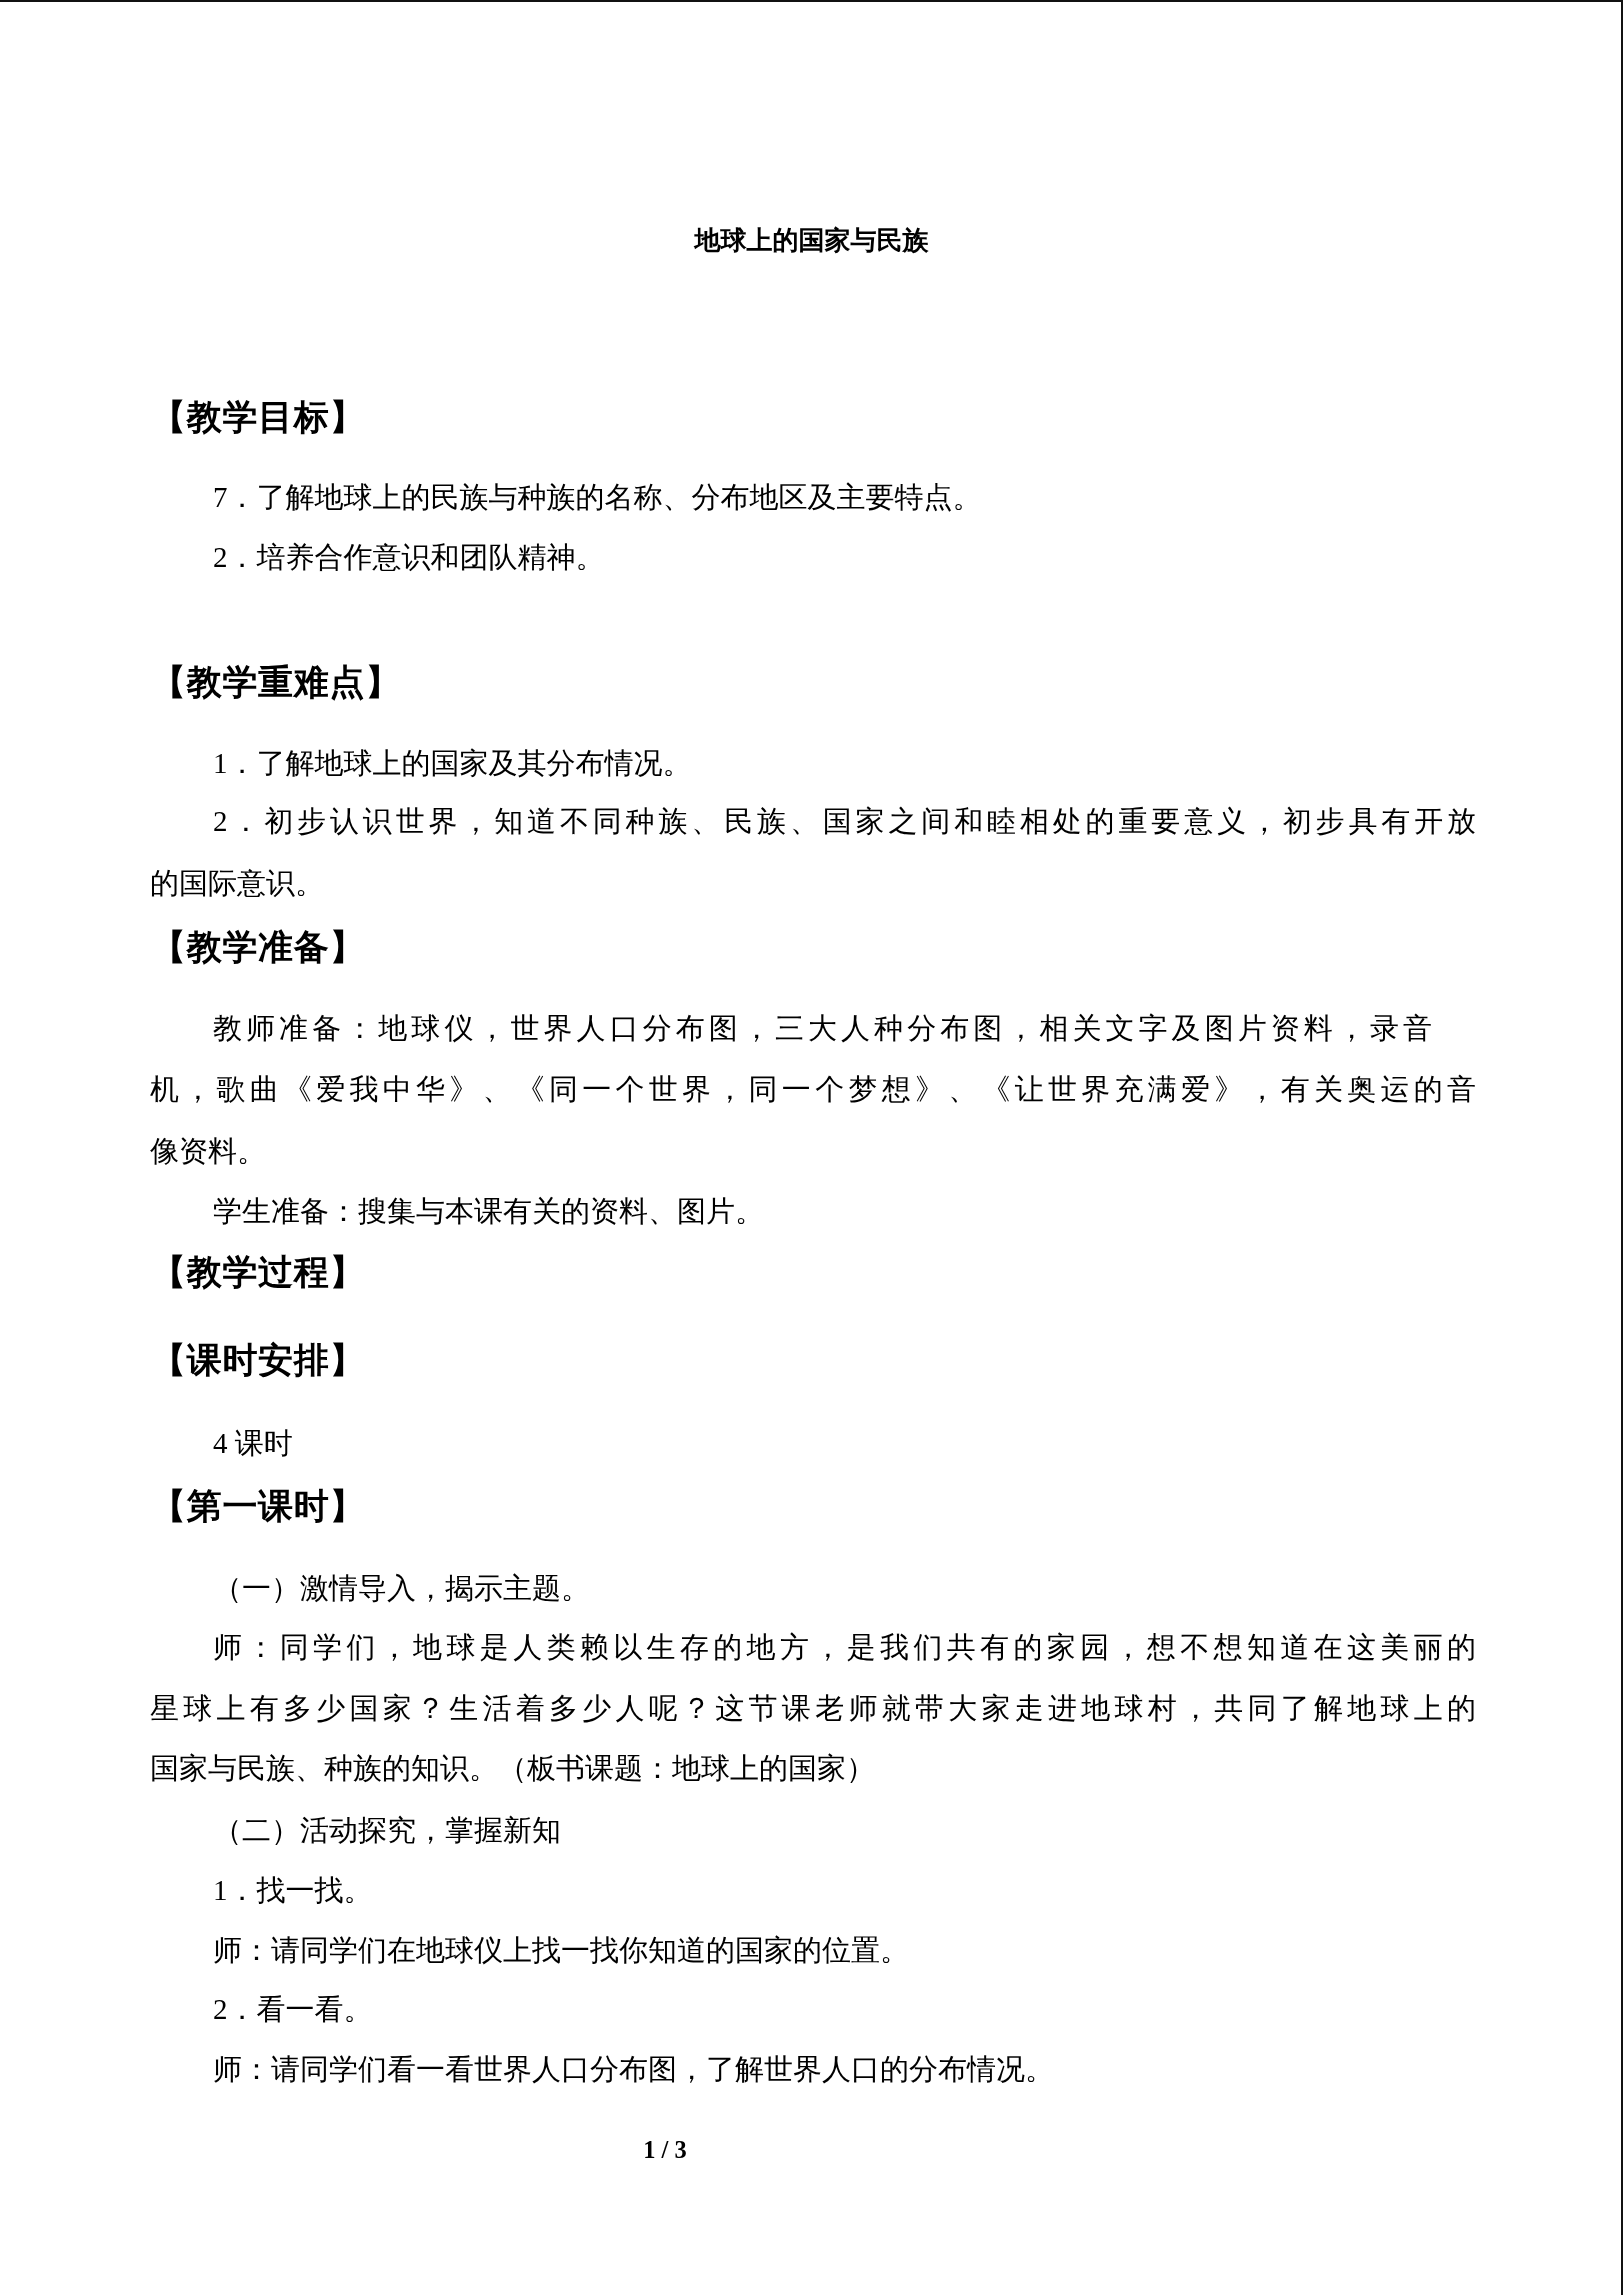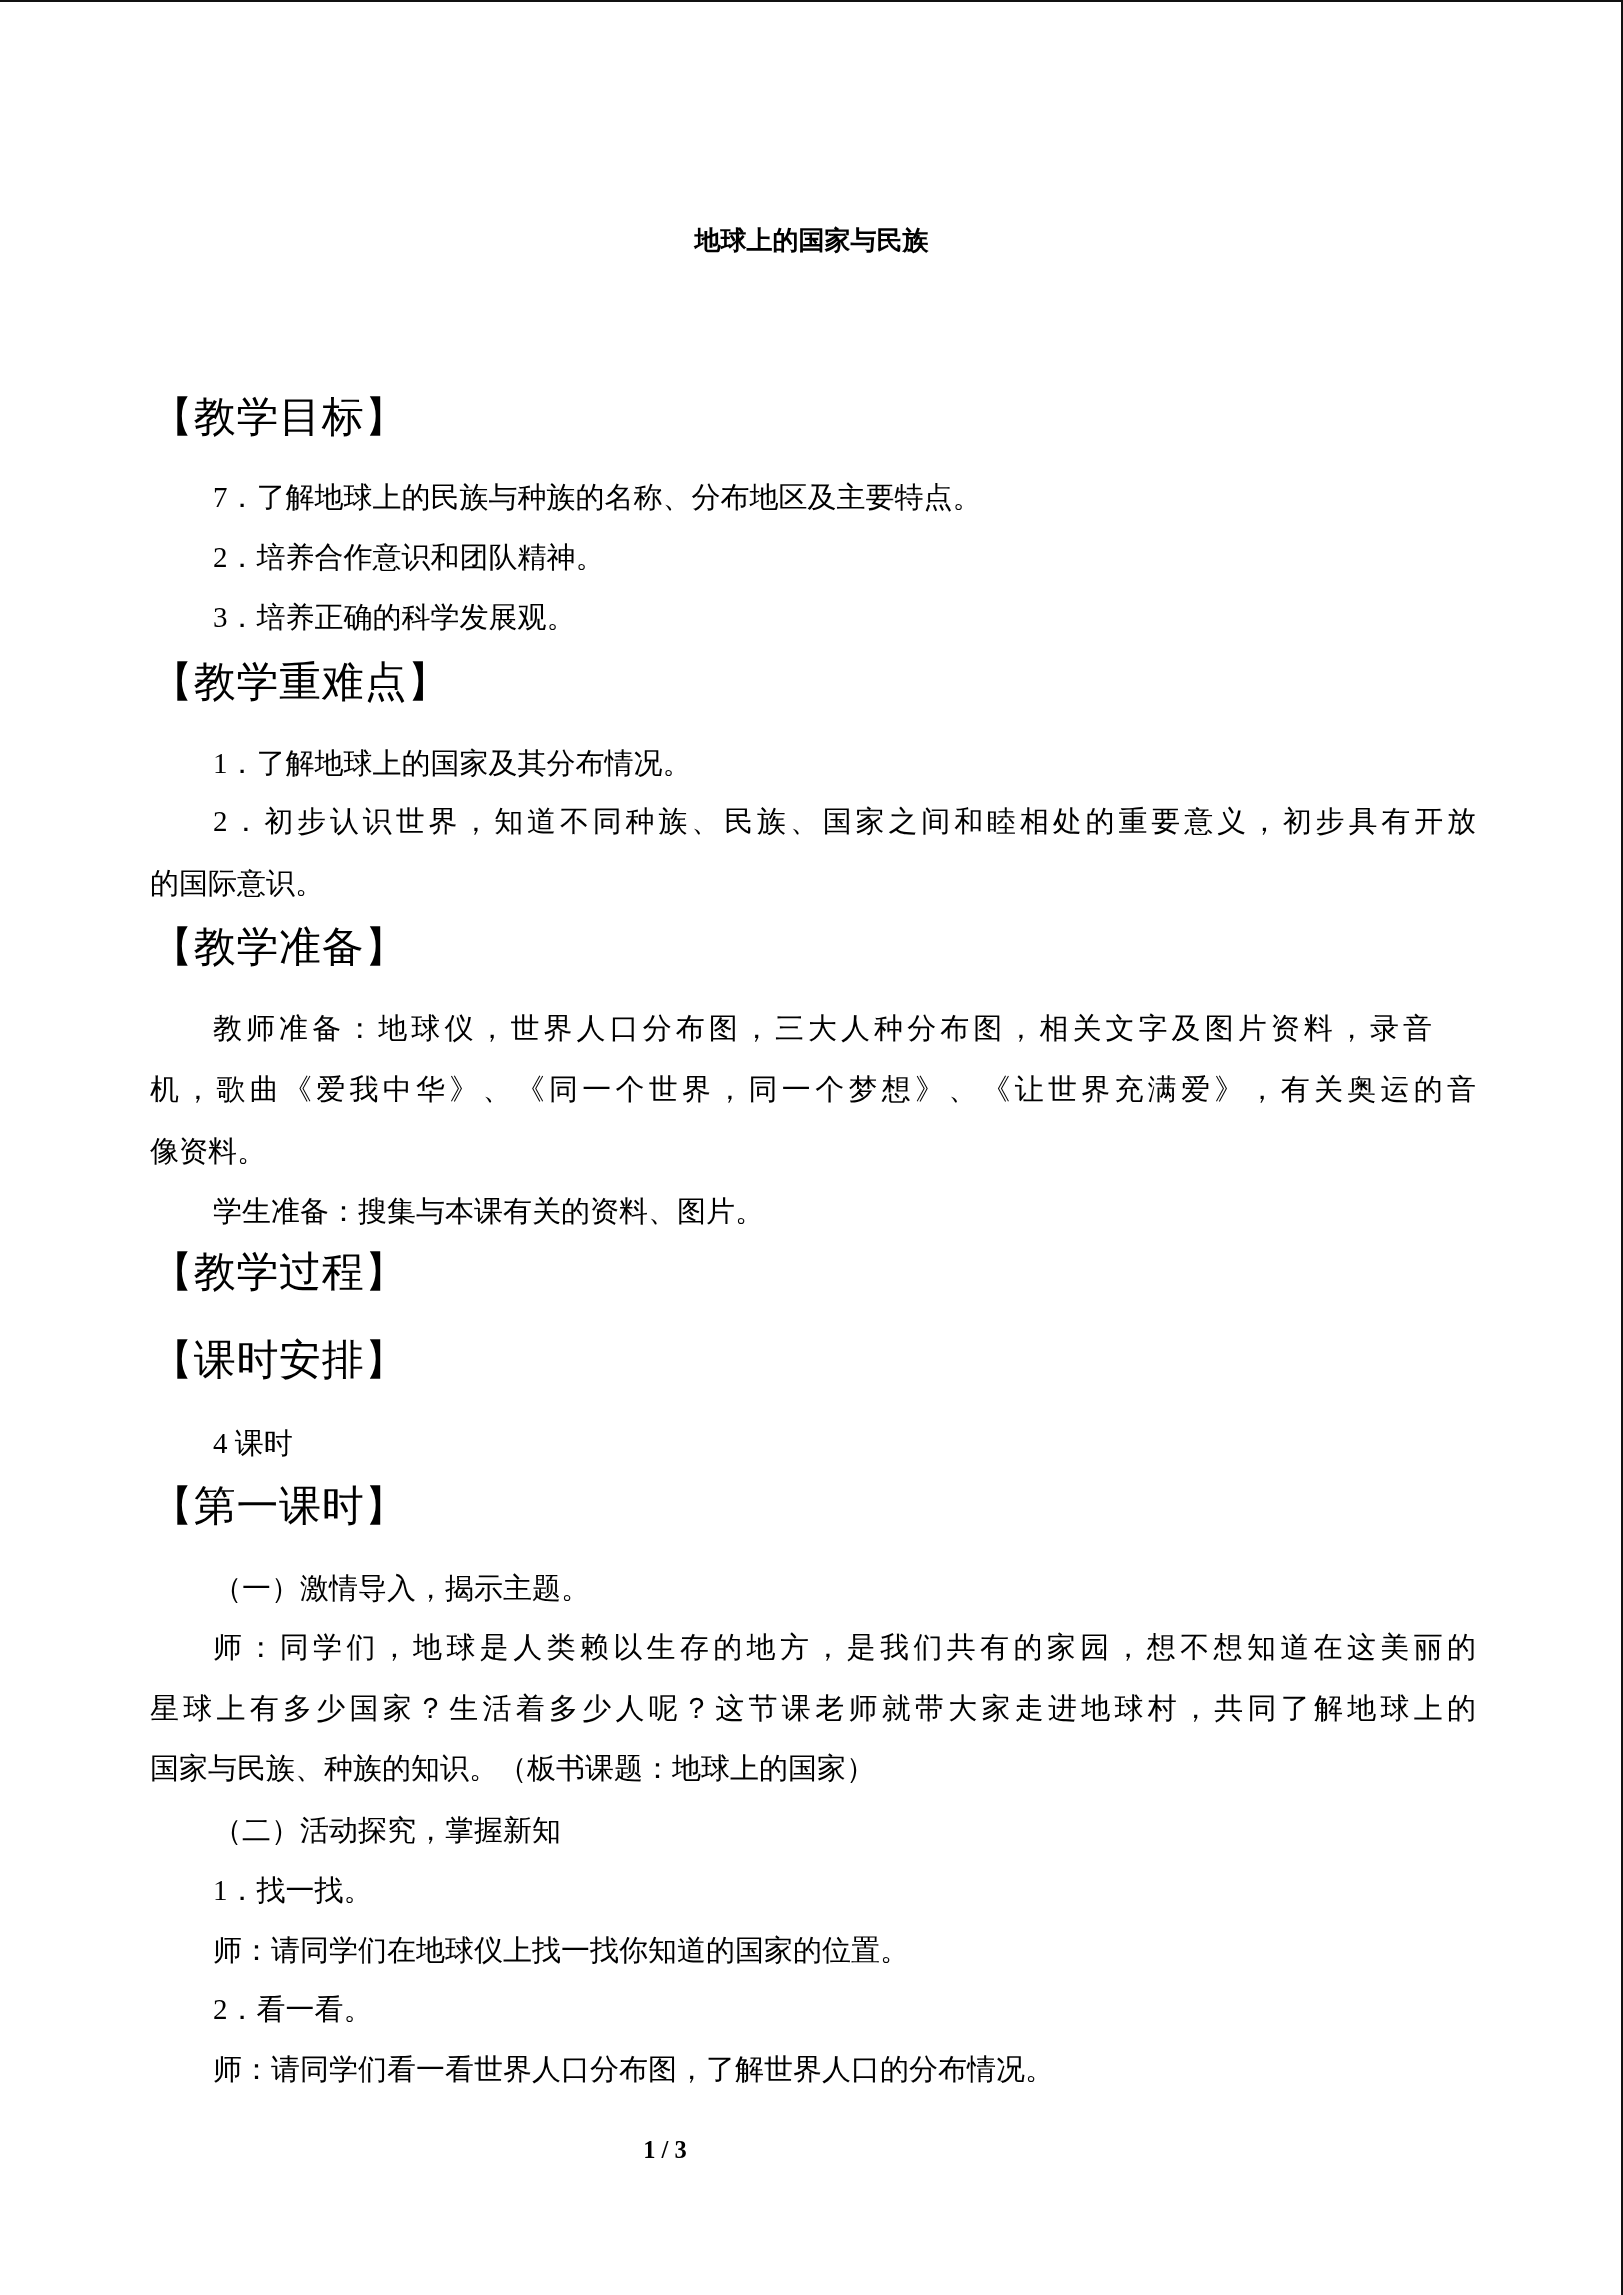--- a/index.html
+++ b/index.html
@@ -2,39 +2,38 @@
 <html style="font-size:11px"><head>
 <meta charset="utf-8">
 <style>
   html, body { margin: 0; padding: 0; background: #ffffff; }
   body { width: 1623px; height: 2295px; position: relative; overflow: hidden;
          font-family: "Liberation Serif", "DejaVu Serif", serif; color: #000; }
   .page { position: absolute; left: 0; top: 0; width: 1623px; height: 2295px;
           border-top: 2.7px solid #111; border-right: 2px solid #111; box-sizing: border-box; }
   .title { position: absolute; left: 0; width: 1623px; top: 213px; text-align: center;
            font-size: 26px; font-weight: bold; line-height: 52px; }
-  .h { position: absolute; left: 151px; font-size: 42px; font-weight: normal; line-height: 41px;
+  .h { position: absolute; left: 151px; font-size: 35px; font-weight: bold; line-height: 41px;
        letter-spacing: 0.7px; }
   .p { position: absolute; left: 150px; width: 1326px; font-size: 29px; line-height: 30px; white-space: nowrap; }
   .ind { padding-left: 63px; box-sizing: border-box; }
   .pagenum { position: absolute; left: 0; width: 1330px; text-align: center; top: 2134px;
              font-size: 24.5px; font-weight: bold; line-height: 27px; }
   .just { text-align: justify; text-align-last: justify; }
 </style>
 </head>
 <body>
 
 <div class="page">
 
   <div class="title">地球上的国家与民族</div>
 
   <div class="h" style="top:395px">【教学目标】</div>
   <div class="p ind" style="top:480px">7．了解地球上的民族与种族的名称、分布地区及主要特点。</div>
   <div class="p ind" style="top:540px">2．培养合作意识和团队精神。</div>
-  <div class="p ind" style="top:600px">3．培养正确的科学发展观。</div>
 
   <div class="h" style="top:660px">【教学重难点】</div>
   <div class="p ind" style="top:746px">1．了解地球上的国家及其分布情况。</div>
   <div class="p ind just" style="top:804px">2．初步认识世界，知道不同种族、民族、国家之间和睦相处的重要意义，初步具有开放</div>
   <div class="p" style="top:866px">的国际意识。</div>
 
   <div class="h" style="top:925px">【教学准备】</div>
   <div class="p ind just" style="top:1011px;width:1282px">教师准备：地球仪，世界人口分布图，三大人种分布图，相关文字及图片资料，录音</div>
   <div class="p just" style="top:1072px">机，歌曲《爱我中华》、《同一个世界，同一个梦想》、《让世界充满爱》，有关奥运的音</div>
   <div class="p" style="top:1134px">像资料。</div>

